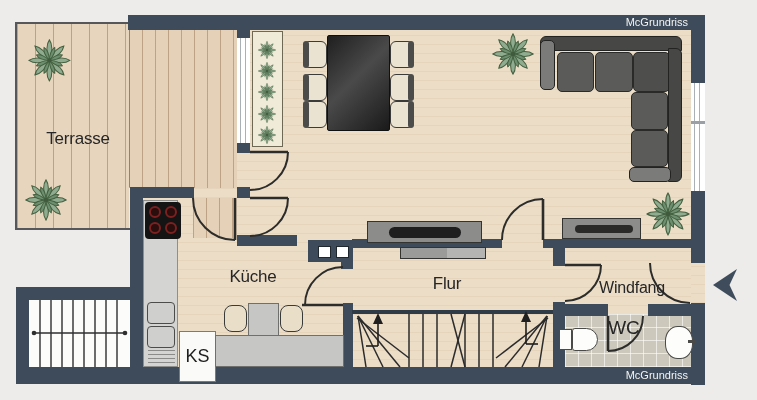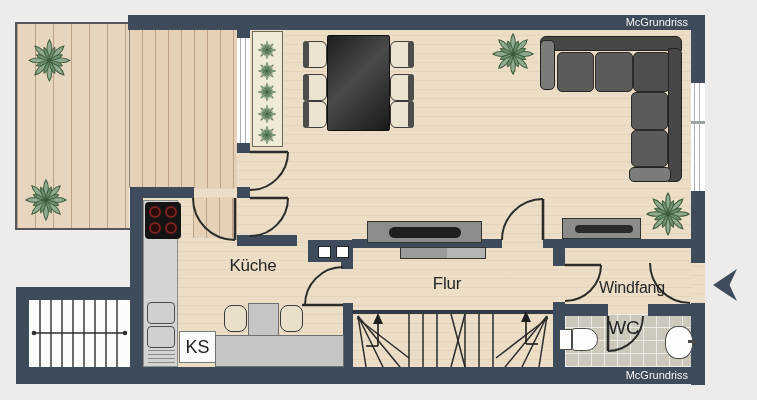--- a/index.html
+++ b/index.html
@@ -117,21 +117,21 @@
   <div class="counter" style="left:143px;top:200px;width:35px;height:167px;"></div>
   <div class="abs" style="left:145px;top:202px;width:36px;height:37px;background:#141414;border-radius:4px;">
     <div class="burner" style="left:4px;top:4px;"></div>
     <div class="burner" style="left:20px;top:4px;"></div>
     <div class="burner" style="left:4px;top:20px;"></div>
     <div class="burner" style="left:20px;top:20px;"></div>
   </div>
   <div class="abs" style="left:147px;top:302px;width:28px;height:22px;background:#cfcfcd;border:1.5px solid #4c4c4a;border-radius:4px;box-sizing:border-box;"></div>
   <div class="abs" style="left:147px;top:326px;width:28px;height:22px;background:#cfcfcd;border:1.5px solid #4c4c4a;border-radius:4px;box-sizing:border-box;"></div>
   <div class="abs" style="left:148px;top:350px;width:27px;height:14px;background:repeating-linear-gradient(180deg,#8b8b89 0 1.5px,transparent 1.5px 4px);"></div>
-  <div class="abs" style="left:179px;top:331px;width:37px;height:32px;background:#fafaf8;border:1.5px solid #7a7a78;box-sizing:border-box;display:flex;align-items:center;justify-content:center;">
+  <div class="abs" style="left:179px;top:331px;width:37px;height:51px;background:#fafaf8;border:1.5px solid #7a7a78;box-sizing:border-box;display:flex;align-items:center;justify-content:center;">
     <span style="font-size:18px;color:#1e1e1e;">KS</span>
   </div>
   <div class="abs" style="left:248px;top:303px;width:31px;height:34px;background:#c6c6c4;border:1.5px solid #6f6f6d;box-sizing:border-box;"></div>
   <div class="abs" style="left:215px;top:335px;width:129px;height:32px;background:#c6c6c4;border:1.5px solid #6f6f6d;box-sizing:border-box;"></div>
   <div class="stool" style="left:224px;top:305px;"></div>
   <div class="stool" style="left:280px;top:305px;"></div>
   <div class="abs" style="left:318px;top:246px;width:13px;height:12px;background:#fff;border:1px solid #20262e;box-sizing:border-box;"></div>
   <div class="abs" style="left:336px;top:246px;width:13px;height:12px;background:#fff;border:1px solid #20262e;box-sizing:border-box;"></div>
 
   <div class="fixture" style="left:559px;top:329px;width:13px;height:21px;"></div>
@@ -234,21 +234,22 @@
     <use href="#plantG" transform="translate(23,177) scale(1.15)"></use>
     <use href="#plantG" transform="translate(490,31) scale(1.15)"></use>
     <use href="#plantG" transform="translate(644,190) scale(1.2)"></use>
     <use href="#plantG" transform="translate(257,40) scale(0.5)"></use>
     <use href="#plantG" transform="translate(257,61) scale(0.5)"></use>
     <use href="#plantG" transform="translate(257,82) scale(0.5)"></use>
     <use href="#plantG" transform="translate(257,104) scale(0.5)"></use>
     <use href="#plantG" transform="translate(257,125) scale(0.5)"></use>
   </svg>
 
-  <div class="room-label" style="left:253px;top:266px;">Küche</div>
+  <div class="room-label" style="left:78px;top:139px;">Terrasse</div>
+  <div class="room-label" style="left:253px;top:277px;">Küche</div>
   <div class="room-label" style="left:447px;top:284px;">Flur</div>
   <div class="room-label" style="left:632px;top:288px;font-size:16px;">Windfang</div>
   <div class="room-label" style="left:624px;top:328px;font-size:19px;">WC</div>
 
   <div class="watermark" style="left:584px;top:16px;">McGrundriss</div>
   <div class="watermark" style="left:584px;top:369px;">McGrundriss</div>
 
 </div>
 
 </body></html>

